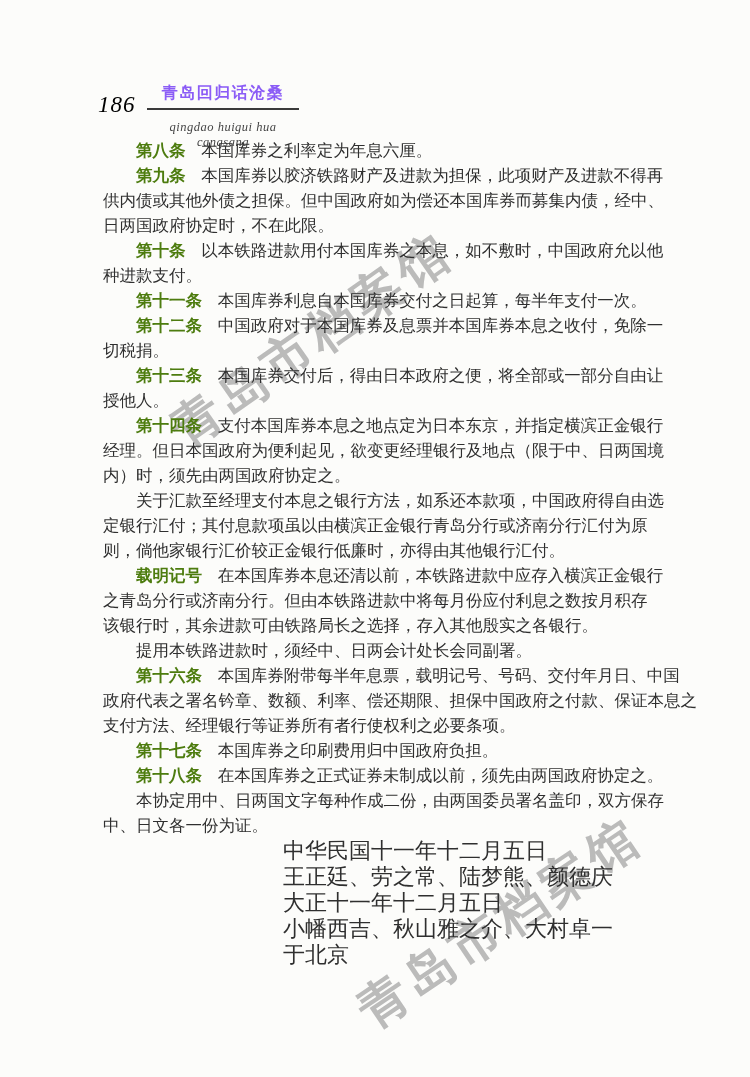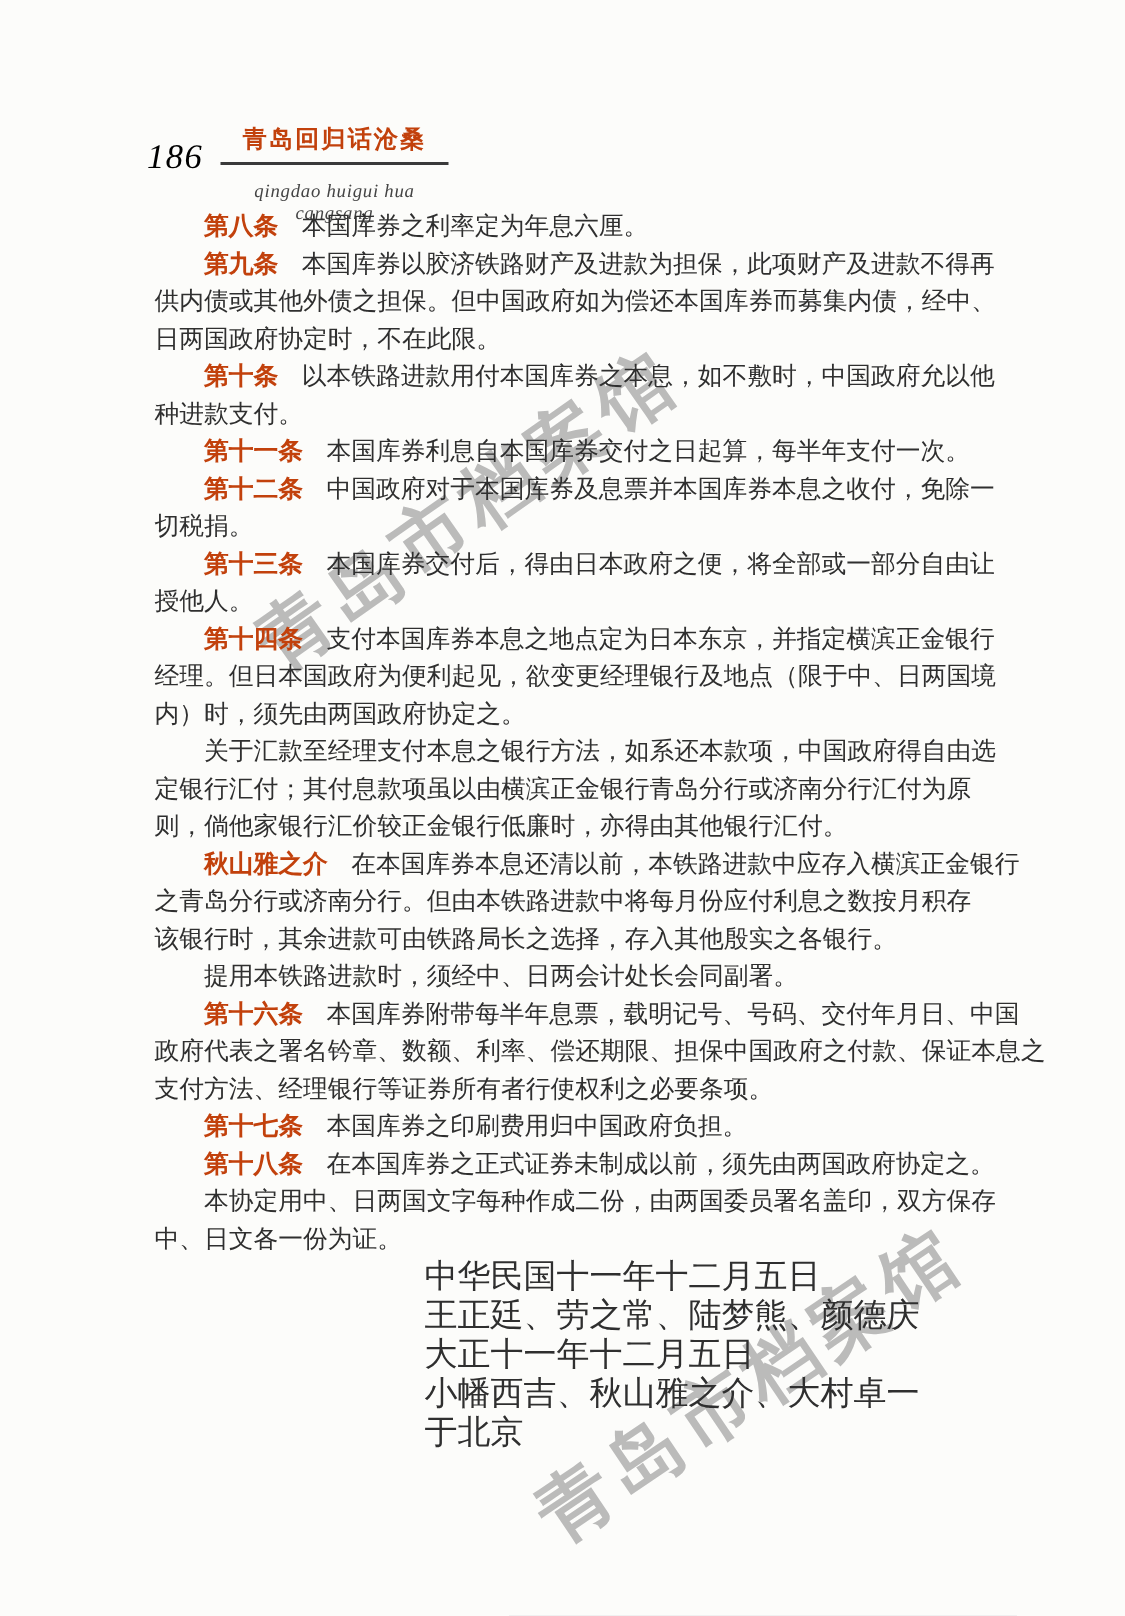--- a/index.html
+++ b/index.html
@@ -32,35 +32,35 @@
     position:absolute;left:98px;top:92px;
     font-style:italic;font-size:23px;color:#000000;
     z-index:2;letter-spacing:1px;
   }
   .titleblock{
     position:absolute;left:147px;top:83px;width:152px;
     text-align:center;z-index:2;
   }
   .title{
     font-weight:700;font-size:16px;letter-spacing:1.5px;
-    color:#c2410c;padding-bottom:4px;
+    color:#8b5cf6;padding-bottom:4px;
   }
   .rule{height:0;border-bottom:2px solid #3a3a3a;}
   .pinyin{
     font-style:italic;font-size:12.5px;color:#444;
     padding-top:10px;letter-spacing:.5px;
   }
   
   .body{
     position:absolute;left:103px;top:138px;width:552px;
     font-size:16.5px;line-height:25px;z-index:2;
   }
   .line{white-space:nowrap;}
   .line.indent{padding-left:33px;}
-  .article-no{font-weight:700;margin-right:.95em;color:#c2410c;}
+  .article-no{font-weight:700;margin-right:.95em;color:#4d7c0f;}
   
   .signoff{
     position:absolute;right:137px;top:838px;
     text-align:left;font-size:22px;line-height:26px;
     z-index:2;white-space:nowrap;
   }
 </style>
 </head>
 <body>
 
@@ -88,21 +88,21 @@
       <div class="line indent"><span class="article-no">第十二条</span><span>中国政府对于本国库券及息票并本国库券本息之收付，免除一</span></div>
       <div class="line"><span>切税捐。</span></div>
       <div class="line indent"><span class="article-no">第十三条</span><span>本国库券交付后，得由日本政府之便，将全部或一部分自由让</span></div>
       <div class="line"><span>授他人。</span></div>
       <div class="line indent"><span class="article-no">第十四条</span><span>支付本国库券本息之地点定为日本东京，并指定横滨正金银行</span></div>
       <div class="line"><span>经理。但日本国政府为便利起见，欲变更经理银行及地点（限于中、日两国境</span></div>
       <div class="line"><span>内）时，须先由两国政府协定之。</span></div>
       <div class="line indent"><span>关于汇款至经理支付本息之银行方法，如系还本款项，中国政府得自由选</span></div>
       <div class="line"><span>定银行汇付；其付息款项虽以由横滨正金银行青岛分行或济南分行汇付为原</span></div>
       <div class="line"><span>则，倘他家银行汇价较正金银行低廉时，亦得由其他银行汇付。</span></div>
-      <div class="line indent"><span class="article-no">秋山雅之介</span><span>在本国库券本息还清以前，本铁路进款中应存入横滨正金银行</span></div>
+      <div class="line indent"><span class="article-no">载明记号</span><span>在本国库券本息还清以前，本铁路进款中应存入横滨正金银行</span></div>
       <div class="line"><span>之青岛分行或济南分行。但由本铁路进款中将每月份应付利息之数按月积存</span></div>
       <div class="line"><span>该银行时，其余进款可由铁路局长之选择，存入其他殷实之各银行。</span></div>
       <div class="line indent"><span>提用本铁路进款时，须经中、日两会计处长会同副署。</span></div>
       <div class="line indent"><span class="article-no">第十六条</span><span>本国库券附带每半年息票，载明记号、号码、交付年月日、中国</span></div>
       <div class="line"><span>政府代表之署名钤章、数额、利率、偿还期限、担保中国政府之付款、保证本息之</span></div>
       <div class="line"><span>支付方法、经理银行等证券所有者行使权利之必要条项。</span></div>
       <div class="line indent"><span class="article-no">第十七条</span><span>本国库券之印刷费用归中国政府负担。</span></div>
       <div class="line indent"><span class="article-no">第十八条</span><span>在本国库券之正式证券未制成以前，须先由两国政府协定之。</span></div>
       <div class="line indent"><span>本协定用中、日两国文字每种作成二份，由两国委员署名盖印，双方保存</span></div>
       <div class="line"><span>中、日文各一份为证。</span></div>

